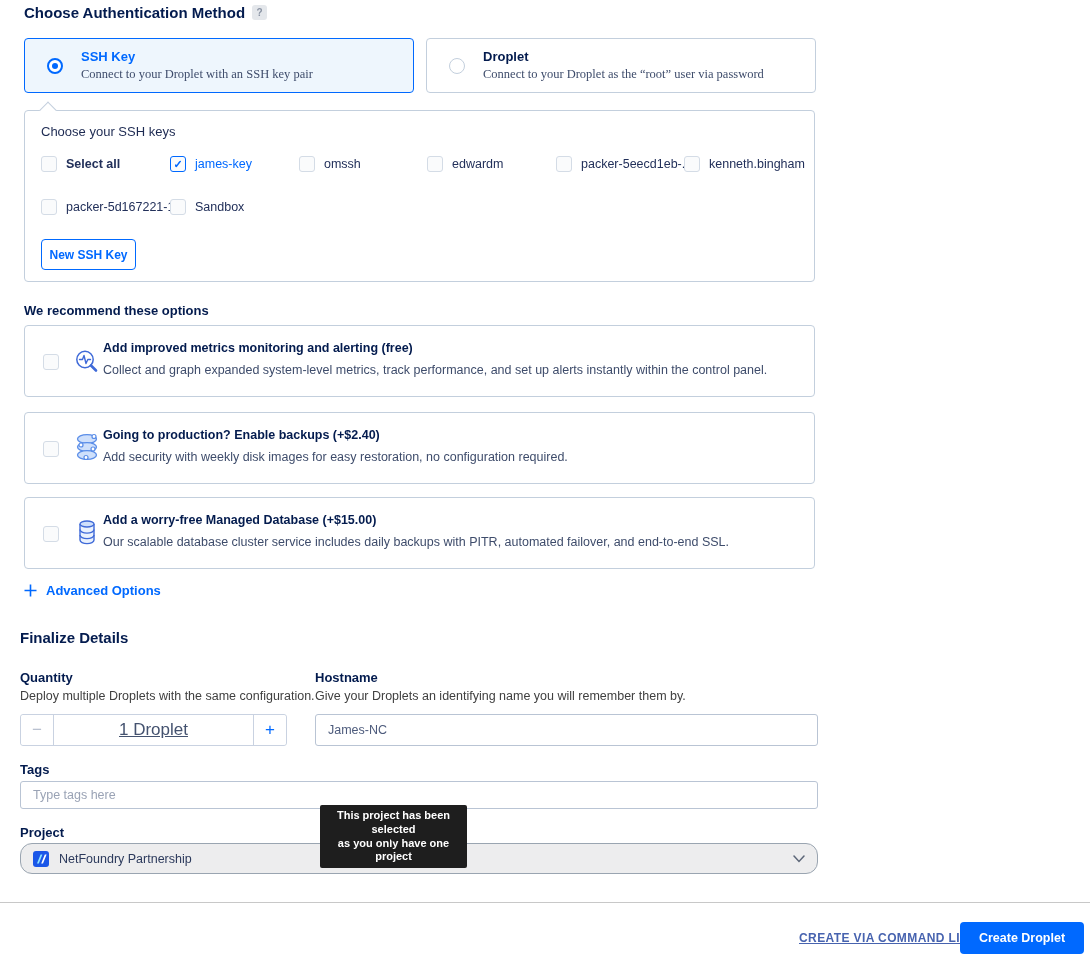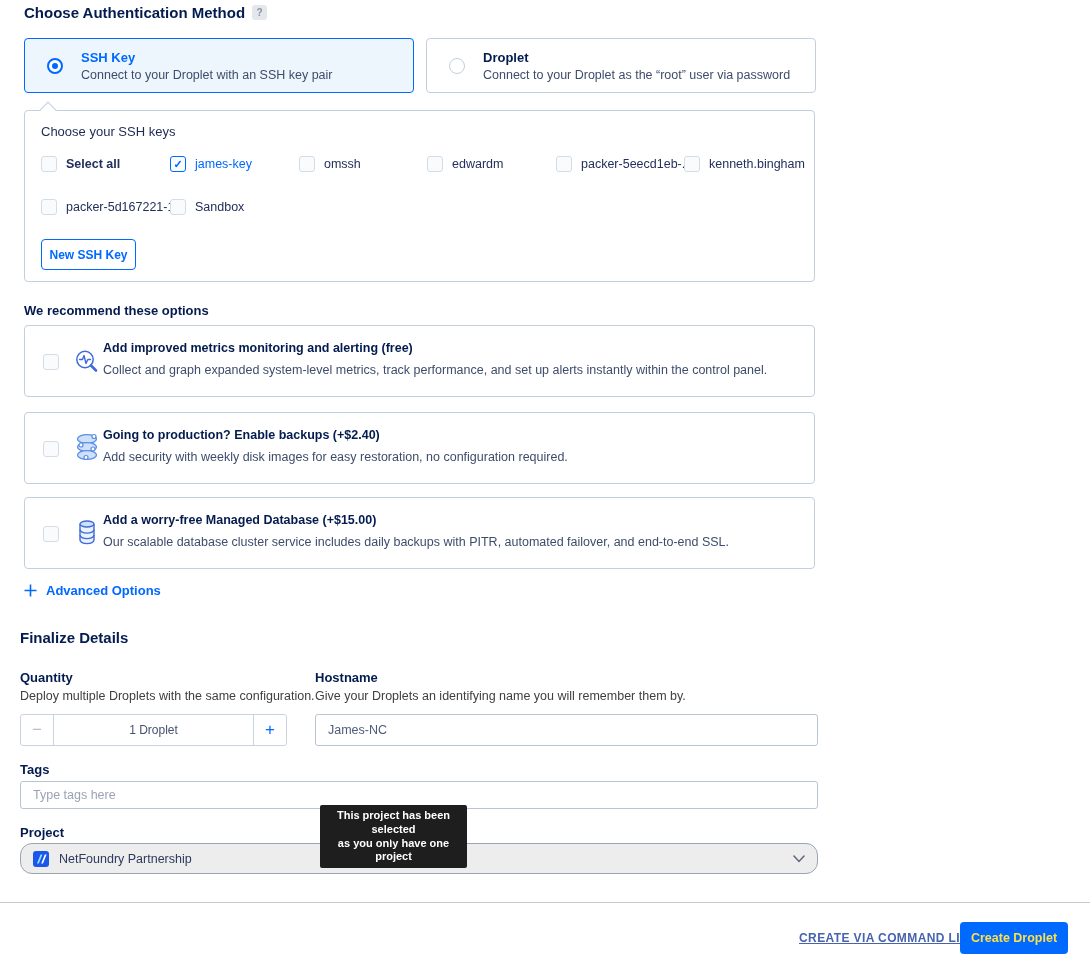--- a/index.html
+++ b/index.html
@@ -33,21 +33,21 @@
     width:16px; height:16px; border-radius:50%; border:1px solid #c3cfdd;
     margin-left:22px; margin-right:18px; flex:none; background:#fff; position:relative;
   }
   .method-card.selected .radio { border:2px solid #0069ff; }
   .method-card.selected .radio::after {
     content:""; position:absolute; left:3px; top:3px; width:6px; height:6px;
     border-radius:50%; background:#0069ff;
   }
   .method-title { font-size:13px; font-weight:bold; color:#031b4e; }
   .method-card.selected .method-title { color:#0069ff; }
-  .method-desc { font-size:12.5px; color:#3e4c6b; margin-top:3px; }
+  .method-desc { font-size:12.5px; color:#3e4c6b; margin-top:3px;font-family:Liberation Serif, serif; }
 
   
   .panel-notch {
     left:42px; top:104px; width:12px; height:12px; background:#fff;
     border-left:1px solid #c3cfdd; border-top:1px solid #c3cfdd;
     transform: rotate(45deg); z-index:2;
   }
   .ssh-panel {
     left:24px; top:110px; width:791px; height:172px;
     border:1px solid #c3cfdd; border-radius:4px; background:#fff; z-index:1;
@@ -95,21 +95,21 @@
     border:1px solid #c9d2e1; border-radius:3px; background:#fff;
   }
   .stepper-btn {
     width:33px; display:flex; align-items:center; justify-content:center;
     font-size:17px; cursor:pointer; background:#fff; border:none;
     font-family:"Liberation Sans", sans-serif;
   }
   .stepper-minus { color:#b6bfce; border-right:1px solid #c9d2e1; border-radius:3px 0 0 3px; }
   .stepper-plus  { color:#0069ff; border-left:1px solid #c9d2e1; border-radius:0 3px 3px 0; }
   .stepper-value { flex:1; display:flex; align-items:center; justify-content:center;
-    font-size:12px; color:#44526f; }
+    font-size:17px; color:#44526f;text-decoration:underline; }
   .host-label { left:315px; top:670px; }
   .host-desc  { left:315px; top:689px; }
   .text-input {
     border:1px solid #b9c4d4; border-radius:3px; background:#fff;
     font-family:"Liberation Sans", sans-serif; font-size:12.5px; color:#4d5b7c;
     padding:0 12px; outline:none;
   }
   .text-input::placeholder { color:#9aa3b5; }
   .host-input { left:315px; top:714px; width:503px; height:32px; }
   .tags-label { left:20px; top:762px; }
@@ -137,22 +137,22 @@
   .project-value { font-size:12.5px; color:#2c3a5c; margin-left:10px; }
   .project-chevron { margin-left:auto; display:flex; }
 
   
   .divider { left:0; top:902px; width:1090px; height:1px; background:#c8c8c8; }
   .footer-link {
     left:799px; top:931px; font-size:12px; font-weight:bold; letter-spacing:0.4px;
     color:#4763af; text-decoration:underline; cursor:pointer; white-space:nowrap;
   }
   .create-btn {
-    left:960px; top:922px; width:108px; height:32px;
-    background:#0069ff; color:#fde047; border:none; border-radius:4px;
+    left:960px; top:922px; width:124px; height:32px;
+    background:#0069ff; color:#ffffff; border:none; border-radius:4px;
     font-size:12.5px; font-weight:bold; cursor:pointer;
     font-family:"Liberation Sans", sans-serif;
   }
 </style>
 </head>
 <body>
 
 <div class="abs auth-title">
   <span>Choose Authentication Method</span><span class="help-badge">?</span>
 </div>

